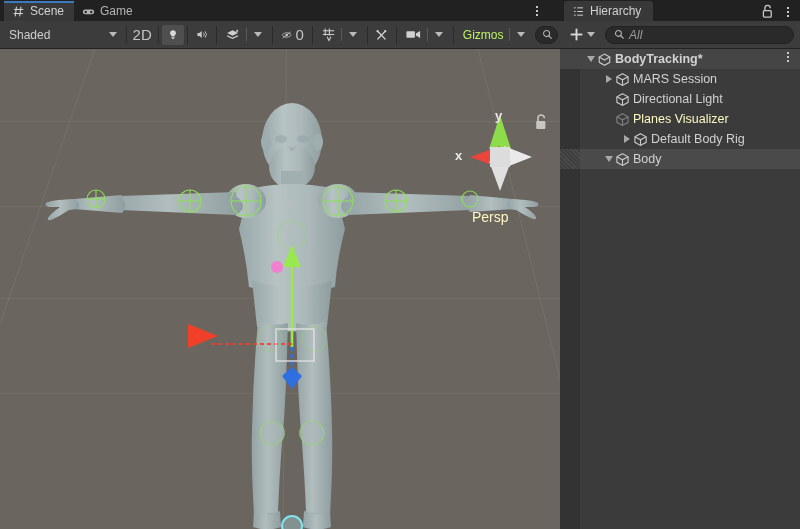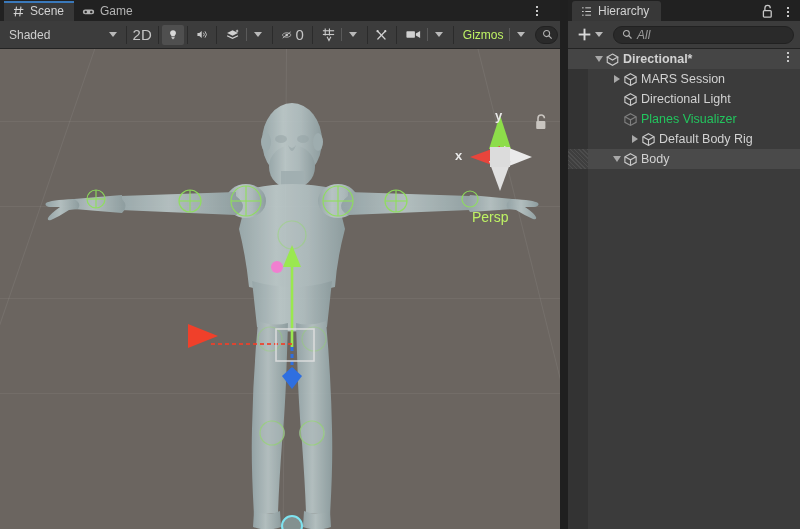--- a/index.html
+++ b/index.html
@@ -77,25 +77,25 @@
            transform-origin: top center; }
 
   .avatar-wrap { position: absolute; left: 0; top: 0; width: 560px; height: 480px; }
 
   
   .axis-gizmo { position: absolute; left: 452px; top: 58px; width: 96px; height: 100px; }
   .axis-lbl { position: absolute; font-size: 13px; font-weight: bold; color: #e8e8e8; }
   .lock-ico { position: absolute; left: 533px; top: 64px; }
   .persp-lbl {
     position: absolute; left: 472px; top: 160px;
-    font-size: 14px; color: #bef264;
+    font-size: 14px; color: #fef9c3;
   }
 
   
-  .dock-right { position: relative; width: 240px; height: 529px; background: #383838; margin-left: 8px; }
+  .dock-right { position: relative; width: 240px; height: 529px; background: #383838; }
   .h-topline { position: absolute; left: 0; right: 0; top: 0; height: 2px; background: #c9a227; }
 
   .h-tabbar {
     height: 21px; background: #212121; display: flex; align-items: flex-end;
     padding-left: 4px; position: relative;
   }
   .h-tab {
     height: 20px; padding: 0 12px 0 8px; display: flex; align-items: center; gap: 5px;
     font-size: 12px; color: #d2d2d2; background: #383838;
     border-top-left-radius: 3px; border-top-right-radius: 3px;
@@ -117,21 +117,21 @@
   .h-search span { font-size: 12px; color: #9a9a9a; font-style: italic; }
 
   .h-list { position: relative; background: #3b3b3b; height: 480px; }
   .gutter { position: absolute; left: 0; top: 0; width: 20px; height: 480px; background: #333333; }
   .row {
     position: relative; height: 20px; display: flex; align-items: center;
     font-size: 12.5px; color: #d2d2d2; cursor: default; z-index: 2;
   }
   .row.sel { background: #4a4a4a; }
   .row.root { background: #454545; }
-  .row.dim { color: #22c55e; }
+  .row.dim { color: #fef9c3; }
   .row .twisty {
     width: 13px; height: 13px; display: flex; align-items: center; justify-content: center;
     flex: 0 0 13px;
   }
   .tri-r { width: 0; height: 0; border-top: 4px solid transparent;
            border-bottom: 4px solid transparent; border-left: 6px solid #a8a8a8; }
   .tri-d { width: 0; height: 0; border-left: 4px solid transparent;
            border-right: 4px solid transparent; border-top: 6px solid #a8a8a8; }
   .row .ico { width: 15px; height: 15px; margin-right: 3px; flex: 0 0 15px; }
   .row .lbl { white-space: nowrap; }
@@ -478,21 +478,21 @@
             <div style="width: 24px; flex: 0 0 auto;"></div>
             <div class="twisty">
               <span class="tri-d"></span>
             </div>
             <span class="ico" style="opacity: 1;"><svg viewBox="0 0 16 16" width="15" height="15">
   <g stroke="#c9c9c9" stroke-width="1.2" fill="none">
     <path d="M8 2.2 13.6 5.4 8 8.6 2.4 5.4z"></path>
     <path d="M2.4 5.4 2.4 11 8 14.2 13.6 11 13.6 5.4"></path>
   </g>
               </svg></span>
-            <span class="lbl" style="font-weight: bold;">Directional*</span>
+            <span class="lbl" style="font-weight: bold;">BodyTracking*</span>
             <div class="kebab row-kebab">
               <i></i>
               <i></i>
               <i></i>
             </div>
           </div>
           <div class="row">
             <div style="width: 42px; flex: 0 0 auto;"></div>
             <div class="twisty">
               <span class="tri-r"></span>

